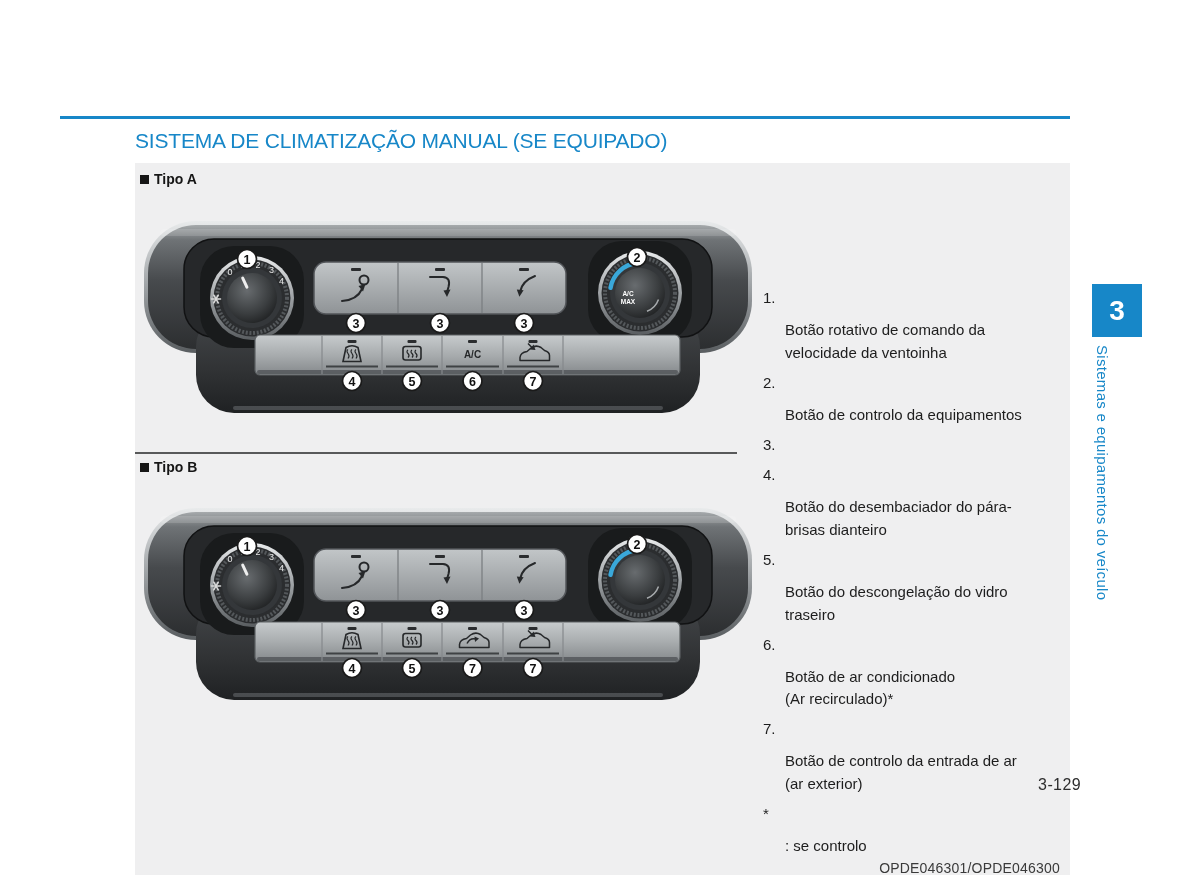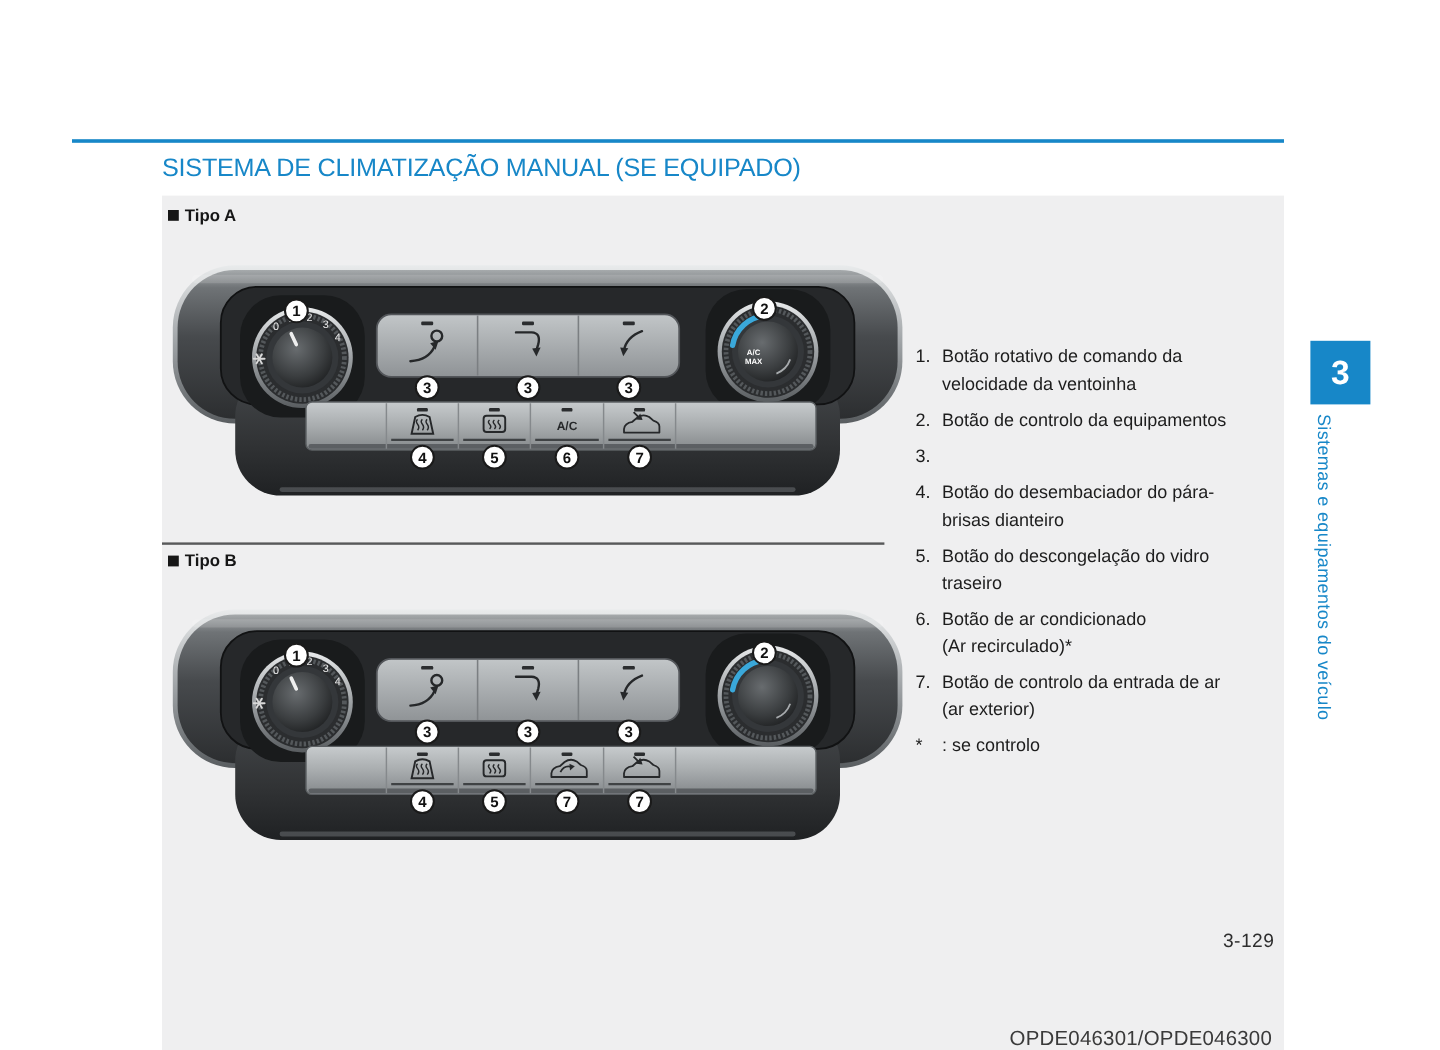--- a/index.html
+++ b/index.html
@@ -17,27 +17,27 @@
   .section-label .sq{width:9px;height:9px;background:#161616;flex:none;}
   #label-a{left:5px;top:8px;}
   #label-b{left:5px;top:296px;}
   .panel-svg{position:absolute;left:3px;width:620px;height:222px;}
   #panel-a{top:50px;}
   #panel-b{top:337px;}
   .divider{position:absolute;left:0;top:289px;width:602px;height:2px;background:#58595a;}
   .legend{position:absolute;left:628px;top:124px;width:315px;font-size:15px;color:#1d1d1d;}
   .legend-item{display:flex;margin-bottom:7px;line-height:1.53;}
   .legend-item .num{width:22px;flex:none;}
-  .legend-item .txt{white-space:pre-line;}
-  .caption{position:absolute;right:10px;bottom:5px;font-size:17px;color:#3a3a3a;letter-spacing:0.2px;}
+  .legend-item .txt{white-space:pre-line;margin-top:32px;}
+  .caption{position:absolute;right:10px;bottom:5px;font-size:14px;color:#3a3a3a;letter-spacing:0.2px;}
   .chapter-tab{position:absolute;left:1092px;top:284px;width:50px;height:53px;background:var(--accent);
     color:#fff;display:flex;align-items:center;justify-content:center;font-size:28px;font-weight:bold;}
   .chapter-title{position:absolute;left:1094px;top:345px;writing-mode:vertical-rl;
     color:var(--accent);font-size:15px;letter-spacing:0.3px;}
-  .page-number{position:absolute;right:138px;top:776px;font-size:16px;color:#2e2e2e;letter-spacing:0.4px;}
+  .page-number{position:absolute;right:119px;top:776px;font-size:16px;color:#2e2e2e;letter-spacing:0.4px;}
 </style>
 </head>
 <body>
 
 <div class="top-rule"></div>
 <h1 class="page-title">SISTEMA DE CLIMATIZAÇÃO MANUAL (SE EQUIPADO)</h1>
 
 <div class="content-box">
 
   <div class="section-label" id="label-a">

